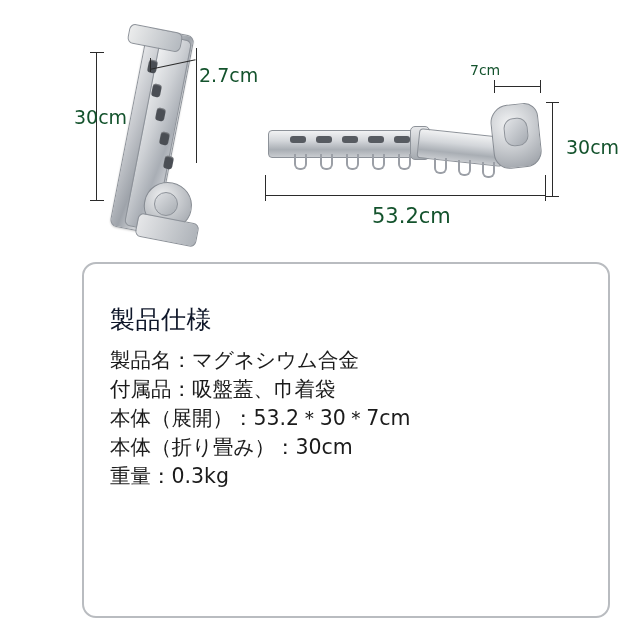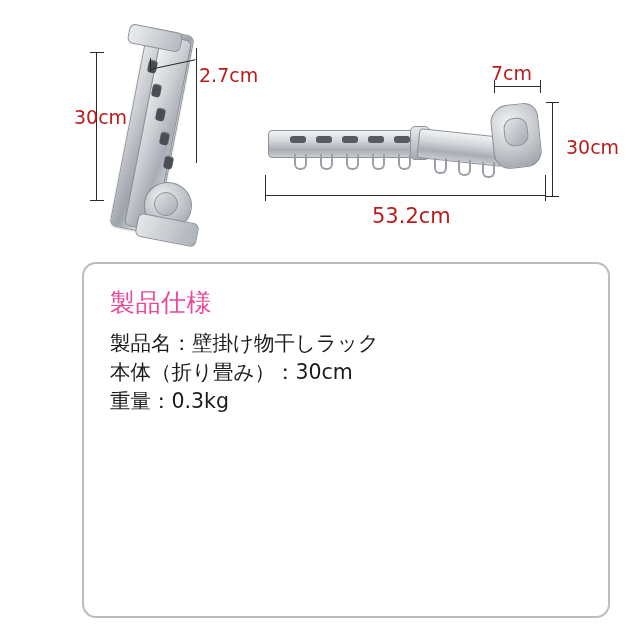--- a/index.html
+++ b/index.html
@@ -23,21 +23,21 @@
   
   .diagram {
     position: relative;
     width: 640px;
     height: 258px;
   }
 
   .dim-label {
     position: absolute;
     font-family: "DejaVu Sans", sans-serif;
-    color: #b91c1c;
+    color: #14532d;
     white-space: nowrap;
   }
 
   
   .line-h {
     position: absolute;
     height: 0;
     border-top: 1px solid #2b2b2b;
   }
   .line-v {
@@ -228,22 +228,22 @@
     width: 528px;
     height: 356px;
     background: #ffffff;
     border: 2px solid #b9bcc0;
     border-radius: 14px;
     box-sizing: border-box;
     padding: 22px 26px 10px 26px;
   }
   .spec-title {
     font-size: 25px;
-    color: #ec4899;
-    margin: 0 0 10px 0;
+    color: #0f172a;
+    margin: 17px 0 10px 0;
     letter-spacing: 0.5px;
   }
   .spec-line {
     font-size: 20.5px;
     color: #1b1b1b;
     line-height: 1.42;
     white-space: pre-wrap;
   }
 </style>
 </head>
@@ -298,33 +298,35 @@
       <div class="pr-hook" style="left:190px; top:60px;"></div>
       <div class="pr-hook" style="left:214px; top:62px;"></div>
 
       <div class="pr-head"></div>
       <div class="pr-head-in"></div>
     </div>
 
     <div class="line-h" style="left:494px; top:86px; width:46px;"></div>
     <div class="tick-v" style="left:494px; top:80px; height:13px;"></div>
     <div class="tick-v" style="left:540px; top:80px; height:13px;"></div>
-    <div class="dim-label" style="left:491px; top:62px; font-size:19px;">7cm</div>
+    <div class="dim-label" style="left:470px; top:62px; font-size:14px;">7cm</div>
 
     <div class="line-v" style="left:552px; top:102px; height:94px;"></div>
     <div class="tick-h" style="left:546px; top:102px; width:13px;"></div>
     <div class="tick-h" style="left:546px; top:196px; width:13px;"></div>
     <div class="dim-label" style="left:566px; top:136px; font-size:19px;">30cm</div>
 
     <div class="line-h" style="left:265px; top:195px; width:280px;"></div>
     <div class="tick-v" style="left:265px; top:175px; height:26px;"></div>
     <div class="tick-v" style="left:545px; top:175px; height:26px;"></div>
     <div class="dim-label" style="left:372px; top:204px; font-size:21px;">53.2cm</div>
   </div>
 
   <div class="spec-card">
     <div class="spec-title">製品仕様</div>
-    <div class="spec-line">製品名：壁掛け物干しラック</div>
+    <div class="spec-line">製品名：マグネシウム合金</div>
+    <div class="spec-line">付属品：吸盤蓋、巾着袋</div>
+    <div class="spec-line">本体（展開）：53.2＊30＊7cm</div>
     <div class="spec-line">本体（折り畳み）：30cm</div>
     <div class="spec-line">重量：0.3kg</div>
   </div>
 
 </div>
 
 </body></html>

